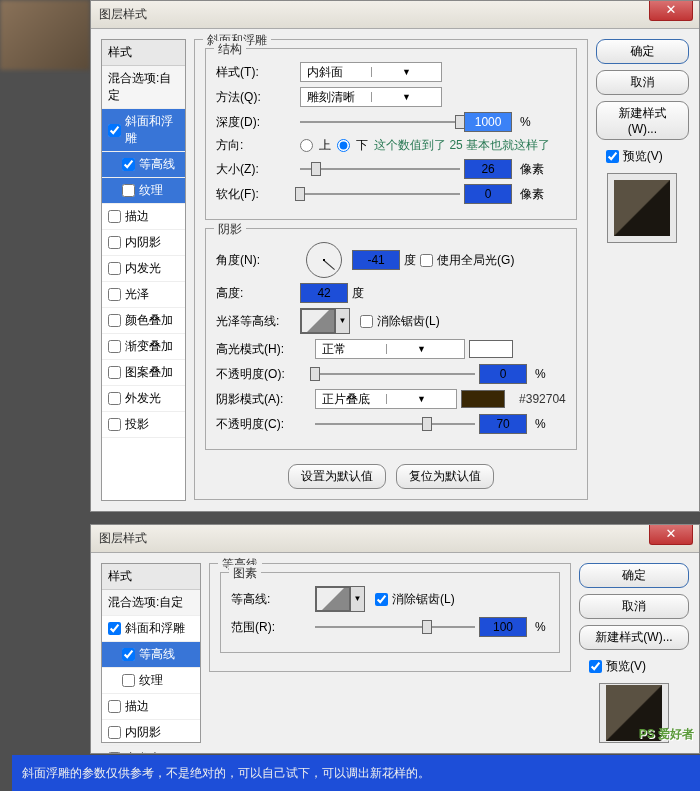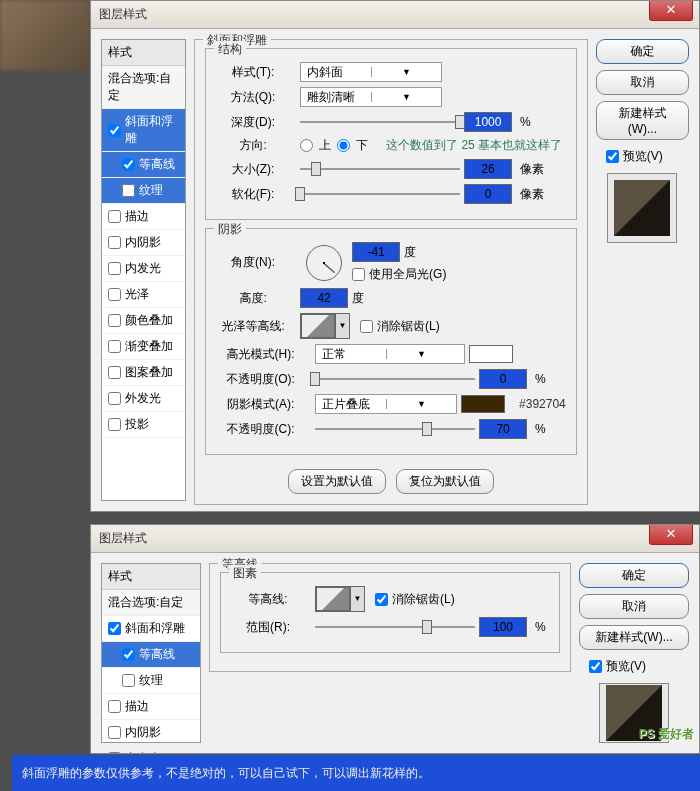--- a/index.html
+++ b/index.html
@@ -16,33 +16,33 @@
 .styles-panel .hdr{background:#e8e8e8;padding:4px 6px;border-bottom:1px solid #ccc}
 .styles-panel .item{padding:4px 4px 4px 6px;border-bottom:1px solid #eee;display:flex;align-items:center;gap:4px;cursor:pointer}
 .styles-panel .item.blend{background:#f5f5f5}
 .styles-panel .item.sel{background:#3875d7;color:#fff}
 .styles-panel .item.sub{padding-left:20px}
 .styles-panel input[type=checkbox]{margin:0;width:13px;height:13px}
 .main-panel{flex:1;position:relative}
 .fieldset{border:1px solid #aaa;padding:8px 10px 10px;margin-bottom:8px;position:relative}
 .fieldset .legend{position:absolute;top:-8px;left:8px;background:#f0f0f0;padding:0 4px;color:#333}
 .row{display:flex;align-items:center;margin:5px 0;gap:4px}
-.row .lbl{width:80px;text-align:center;padding-right:6px}
+.row .lbl{width:80px;text-align:left;padding-right:6px}
 .row .lbl.wide{width:95px}
 .dropdown{display:inline-flex;align-items:center;border:1px solid #999;background:#fff;height:20px}
 .dropdown span{padding:0 6px;min-width:70px}
 .dropdown .arrow{border-left:1px solid #999;width:16px;text-align:center;font-size:9px}
 .slider{flex:1;max-width:160px;height:18px;position:relative;display:flex;align-items:center}
 .slider .track{height:2px;background:#999;width:100%;position:relative}
 .slider .thumb{position:absolute;width:10px;height:14px;background:#e0e0e0;border:1px solid #666;top:-6px;transform:translateX(-50%)}
 .numbox{width:48px;height:20px;border:1px solid #666;background:#1d4ed8;text-align:center;line-height:18px}
-.numbox.sel{background:#1d4ed8;color:#fff}
+.numbox.sel{background:#3b82f6;color:#fff}
 .unit{margin-left:4px}
 .radio-row{display:flex;align-items:center;gap:6px}
-.note{color:#2a7a55;margin-left:12px}
+.note{color:#2a7a55;margin-left:0}
 .angle-circle{width:36px;height:36px;border:1px solid #666;border-radius:50%;position:relative;display:inline-block;margin:0 6px}
 .angle-circle::after{content:"";position:absolute;width:2px;height:2px;background:#000;left:50%;top:50%;transform:translate(-50%,-50%)}
 .angle-circle .needle{position:absolute;width:14px;height:1px;background:#333;left:50%;top:50%;transform-origin:left center;transform:rotate(41deg)}
 .contour-box{width:34px;height:24px;border:1px solid #666;background:linear-gradient(135deg,#eee 49%,#888 51%);display:inline-block;vertical-align:middle}
 .contour-wrap{display:inline-flex;border:1px solid #666}
 .contour-wrap .arrow{width:14px;background:#ddd;text-align:center;font-size:8px;line-height:24px;border-left:1px solid #666}
 .swatch{width:44px;height:18px;border:1px solid #666;display:inline-block;vertical-align:middle}
 .swatch.white{background:#fff}
 .swatch.brown{background:#392704}
 .hex-note{color:#333;margin-left:10px}
@@ -182,21 +182,21 @@
             <span class="unit">像素</span>
           </div>
         </div>
         <div class="fieldset">
           <div class="legend">阴影</div>
           <div class="row">
               <span class="lbl">角度(N):</span>
             <div class="angle-circle">
                 <div class="needle"></div>
               </div>
-            <div style="display:flex;flex-direction:column;gap:4px">
+            <div style="display:flex;flex-direction:row;gap:4px">
               <div style="display:flex;align-items:center;gap:4px">
                 <div class="numbox">-41</div>
                 <span>度</span>
               </div>
               <div style="display:flex;align-items:center;gap:4px">
                 <input type="checkbox" style="">
                   <span>使用全局光(G)</span>
               </div>
             </div>
           </div>

